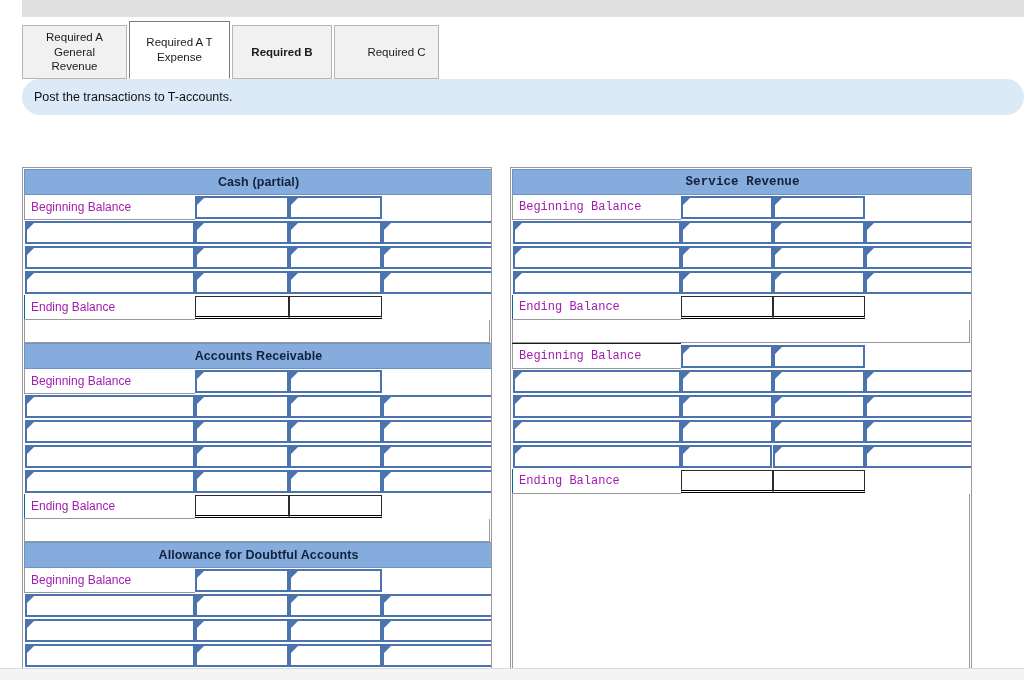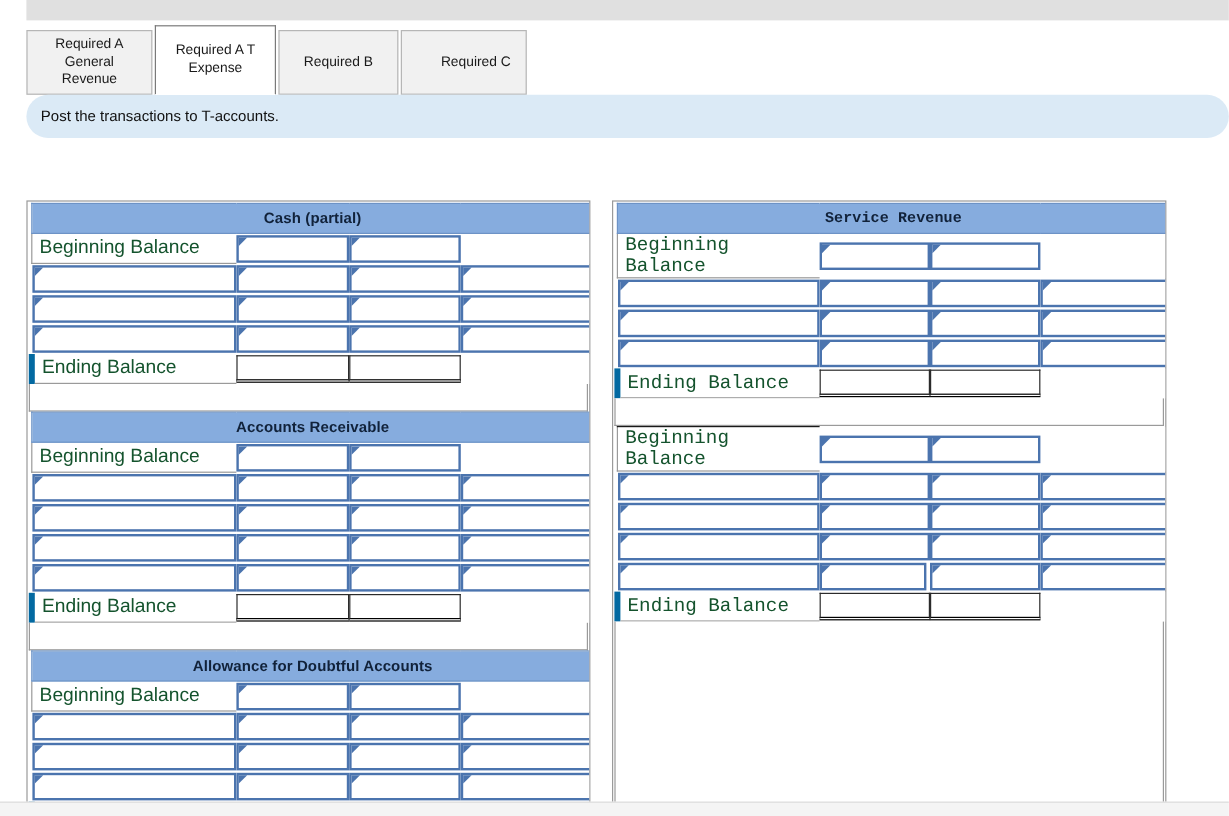--- a/index.html
+++ b/index.html
@@ -47,21 +47,21 @@
   .tab.active {
     background: #ffffff;
     border-color: #7a7a7a;
     border-bottom-color: #ffffff;
     height: 58px;
     z-index: 3;
     font-weight: 400;
   }
   #tab-0 { width: 105px; }
   #tab-1 { width: 101px; }
-  #tab-2 { width: 100px; }
+  #tab-2 { width: 100px; font-weight: bold; }
   #tab-3 { width: 105px; padding-left: 28px; }
 
   
   #instruction {
     position: absolute;
     left: 22px; top: 79px;
     width: 1002px; height: 36px;
     background: #dbeaf6;
     display: flex;
     align-items: center;
@@ -108,29 +108,29 @@
     font-weight: bold;
     font-size: 12.5px;
     text-align: center;
     height: 22px;
     border: 1px solid #6d93c6;
     letter-spacing: .1px;
   }
 
   
   .lbl {
-    font-size: 16px;
-    color: #14532d;
+    font-size: 12px;
+    color: #a21caf;
     padding-left: 6px !important;
     background: #ffffff;
   }
 
   
   .row-bb td.lbl   { border-top: 1px solid #1a1a1a; border-left: 1px solid #9a9a9a; border-bottom: 1px solid #9a9a9a; }
-  .row-eb td.lbl   { border-bottom: 1px solid #9a9a9a; border-left: 5px solid #0369a1; }
+  .row-eb td.lbl   { border-bottom: 1px solid #9a9a9a; border-left: 1px solid #0369a1; }
 
   
   .cellbox {
     position: relative;
     height: 23px;
     background: #ffffff;
     border: 2px solid #4B74AE;
     margin: 0;
   }
   .cellbox::before {

